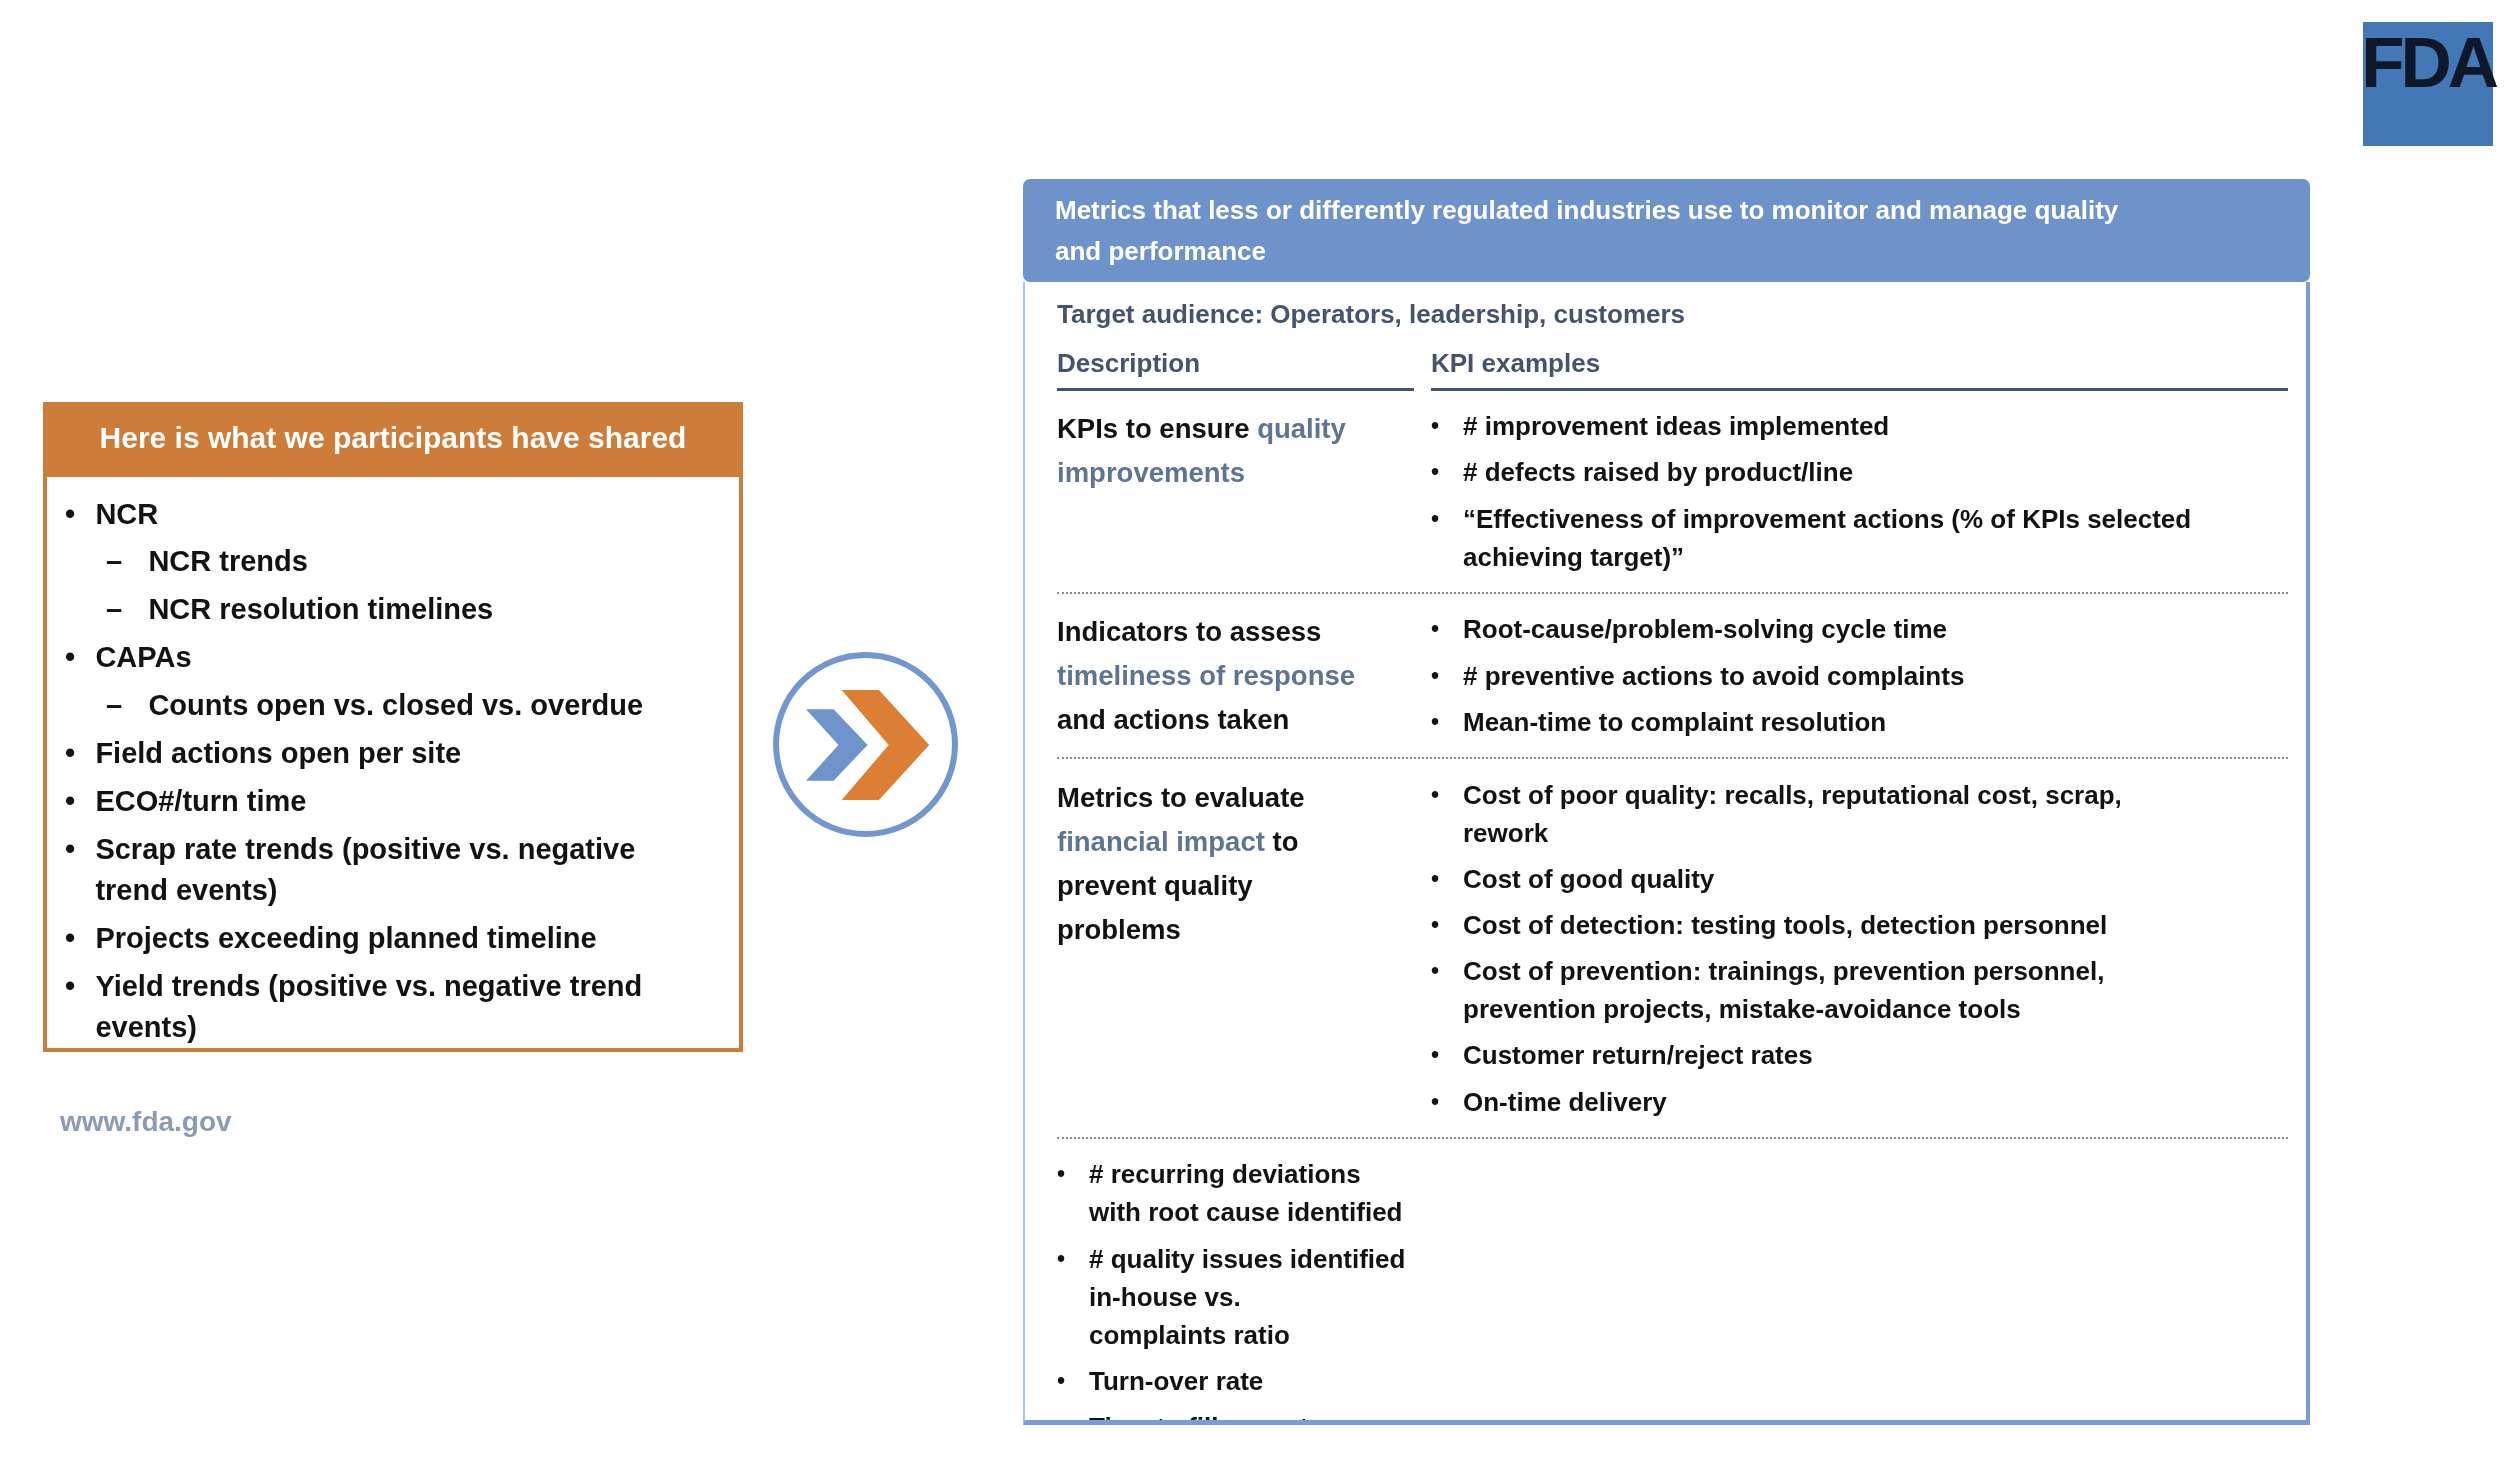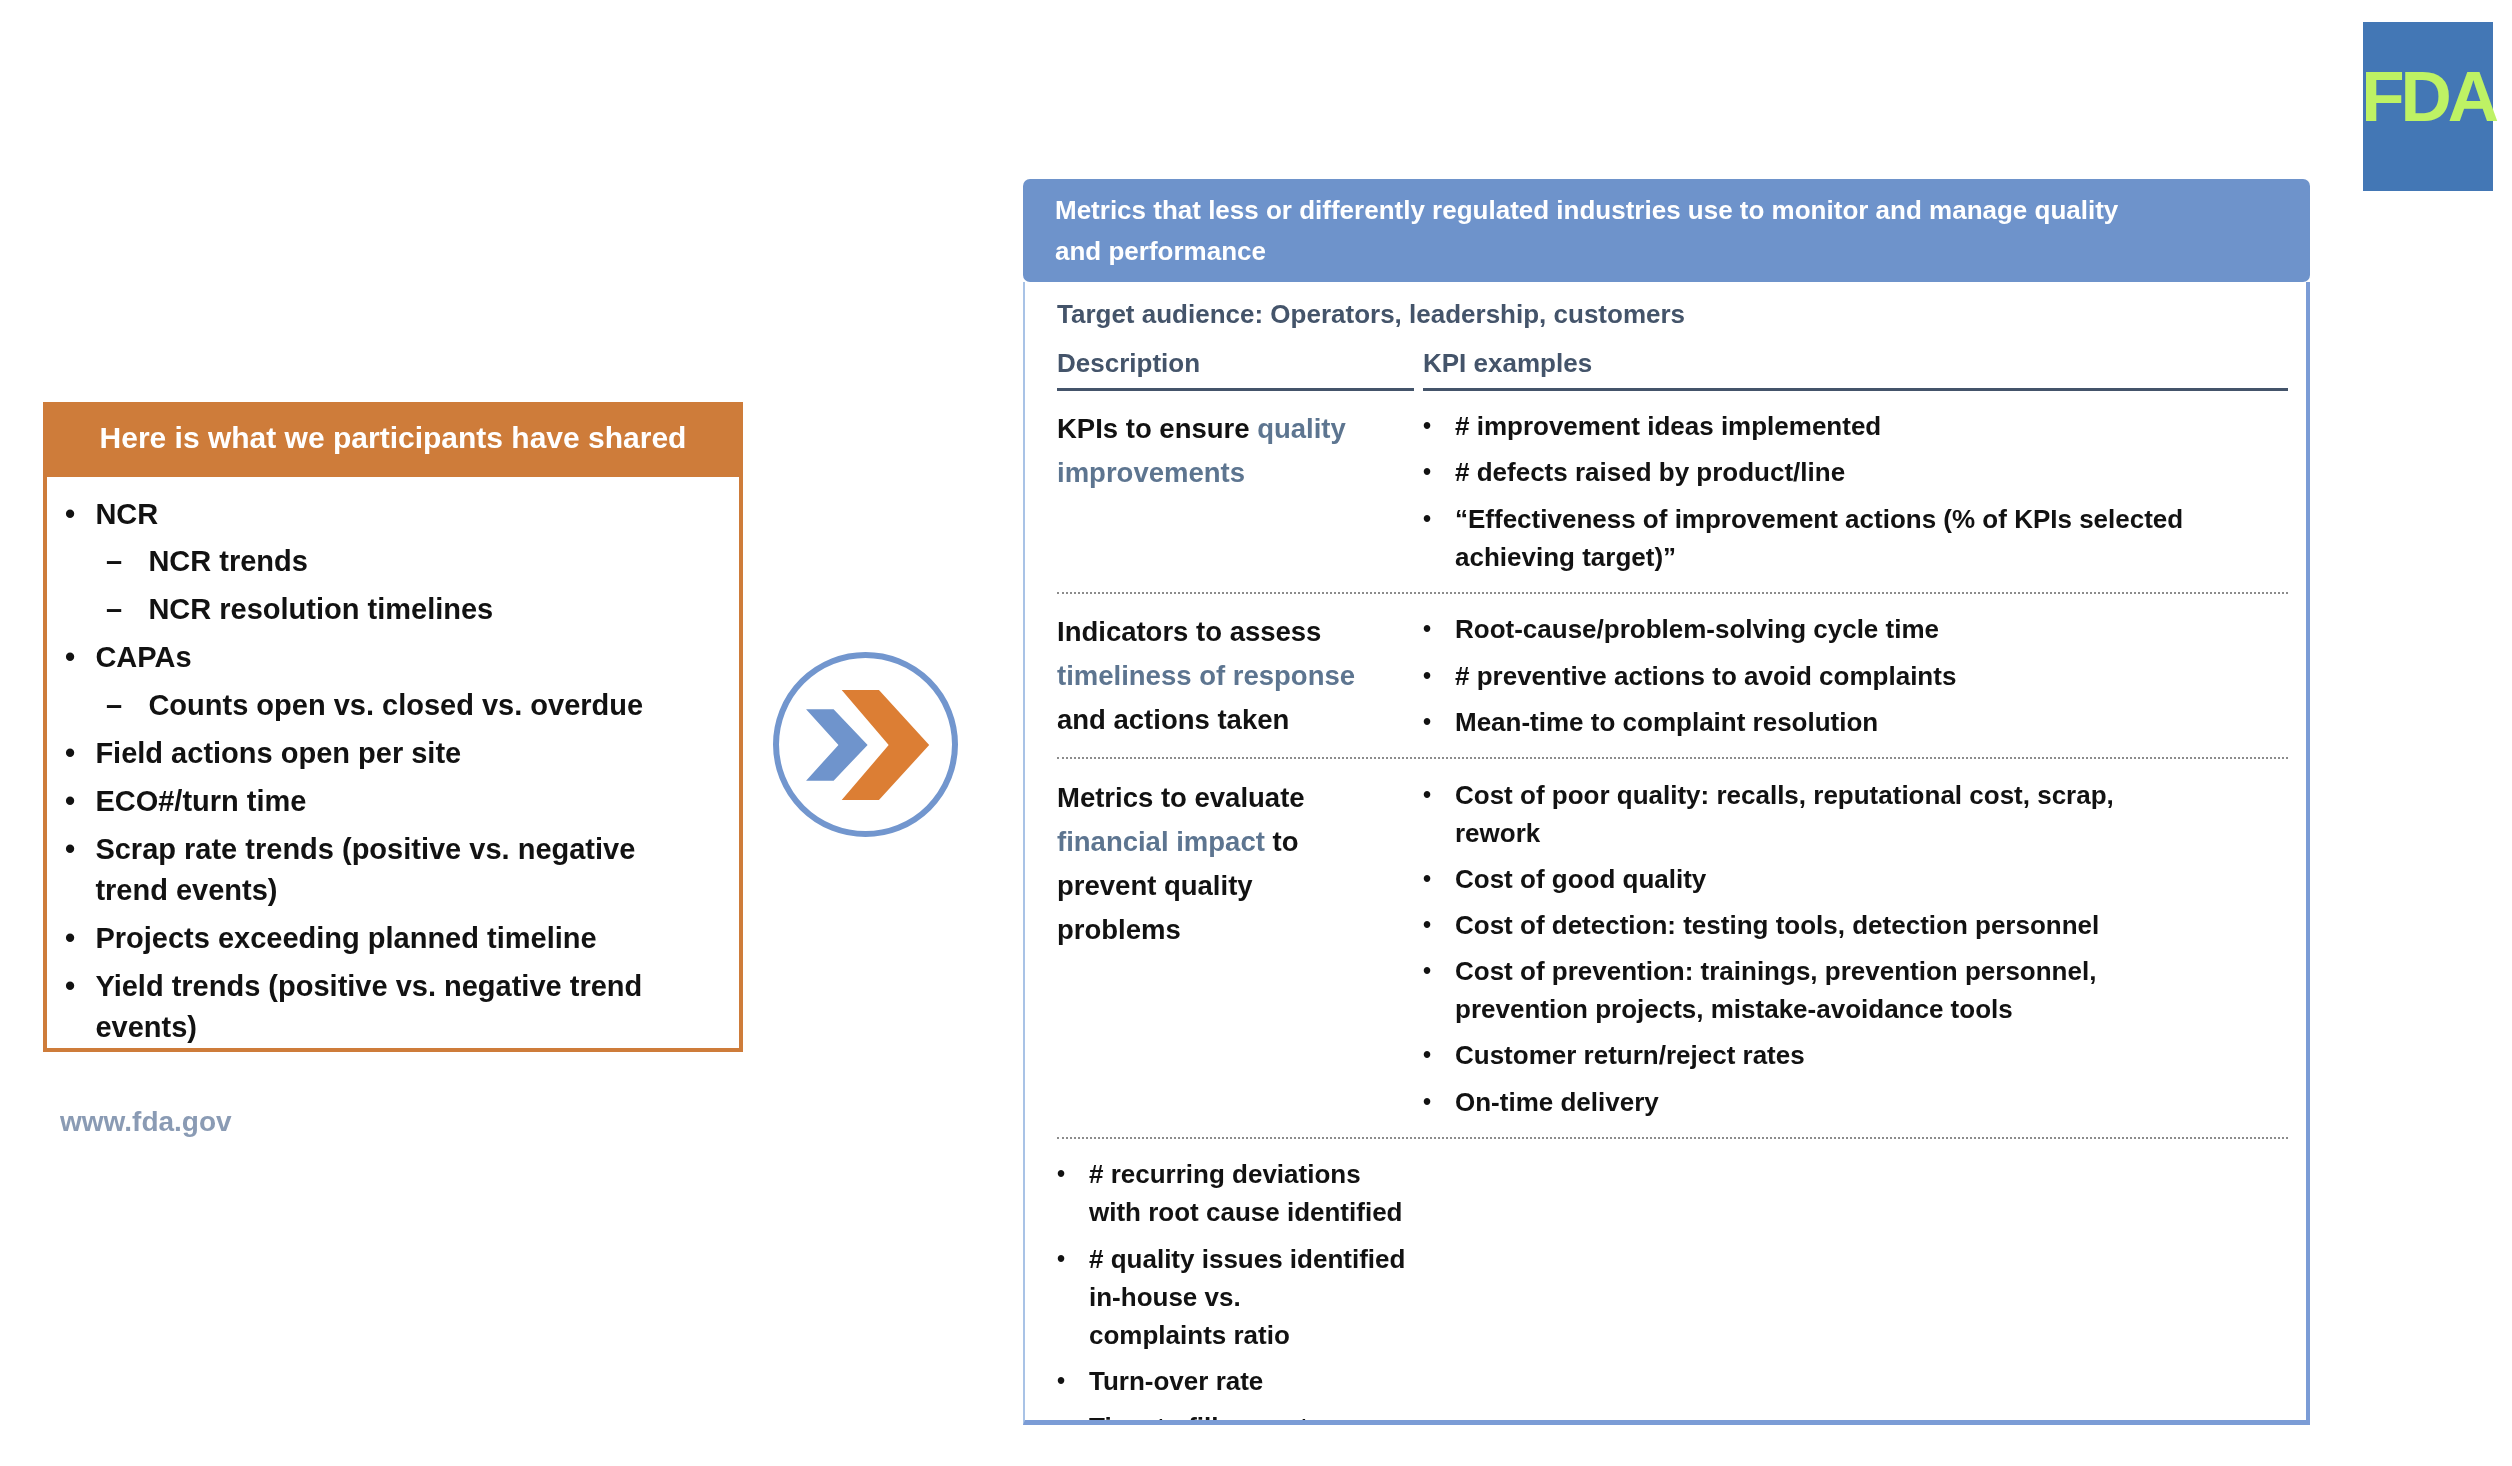--- a/index.html
+++ b/index.html
@@ -4,23 +4,23 @@
 <style>
   * { margin:0; padding:0; box-sizing:border-box; }
   html,body { background:#ffffff; }
   .canvas {
     position:relative; width:2512px; height:1467px; background:#ffffff;
     font-family:"Liberation Sans", sans-serif; overflow:hidden;
   }
 
   
   .fda-logo {
-    position:absolute; left:2363px; top:22px; width:130px; height:169px;
-    background:var(--fda-blue,#4377B5); color:#bef264; display:flex; justify-content:center;
-    padding-top:34px; font-weight:bold; font-size:71px; letter-spacing:-4.1px;
+    position:absolute; left:2363px; top:22px; width:130px; height:124px;
+    background:var(--fda-blue,#4377B5); color:#0f172a; display:flex; justify-content:center;
+    font-weight:bold; font-size:71px; letter-spacing:-4.1px;
   }
 
   
   .left-box { position:absolute; left:43px; top:402px; width:700px; height:650px; }
   .left-box-header {
     height:71px; background:var(--orange,#CE7C3A); color:#ffffff;
     font-size:30px; font-weight:bold; text-align:center; line-height:71px;
   }
   .left-box-body {
     position:absolute; top:71px; left:0; right:0; bottom:0;
@@ -67,21 +67,21 @@
     flex:1; background:#ffffff;
     border-left:2.1px solid var(--table-border-light,#A9C3E6);
     border-right:4.8px solid var(--table-border-blue,#7B9CD6);
     border-bottom:5.5px solid var(--table-border-blue,#7B9CD6);
     padding:11px 18px 0 32px; overflow:hidden;
   }
   .tbl-subtitle {
     font-size:26px; font-weight:bold; color:var(--slate,#44546A);
     margin:6.9px 0 18px 0;
   }
-  .col-headers, .t-row { display:grid; grid-template-columns:357px 1fr; column-gap:9px; }
+  .col-headers, .t-row { display:grid; grid-template-columns:357px 1fr; column-gap:17px; }
   .col-h {
     font-size:26px; font-weight:bold; color:var(--slate,#44546A);
     padding-bottom:8.2px; border-bottom:3.4px solid var(--slate,#44546A);
   }
   .t-row { padding:16.5px 0 8.2px 0; }
   .t-row.with-sep { border-top:2.1px dotted var(--dotted-gray,#8C8C8C); }
   .t-desc {
     font-size:27.5px; font-weight:bold; color:var(--text-black,#121212);
     line-height:44px; white-space:pre-line;
   }

